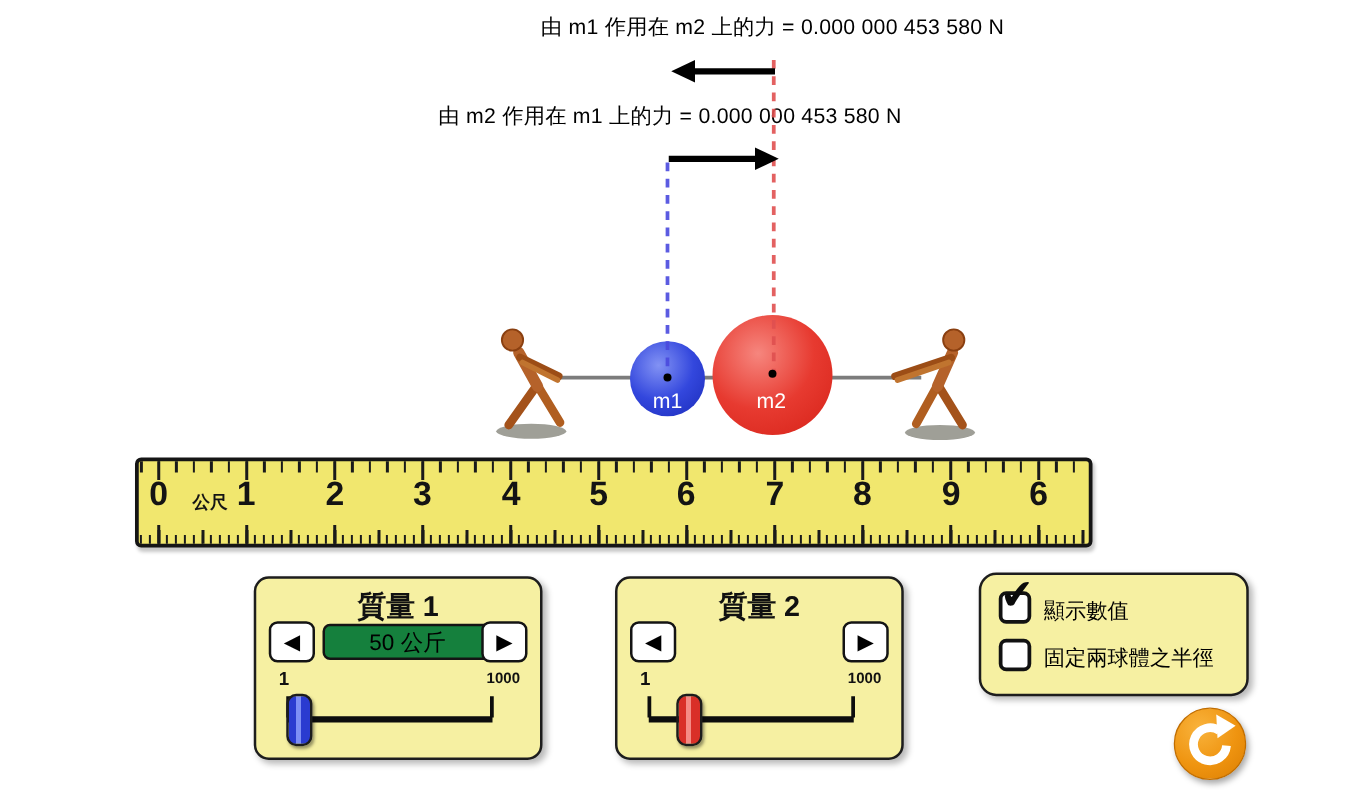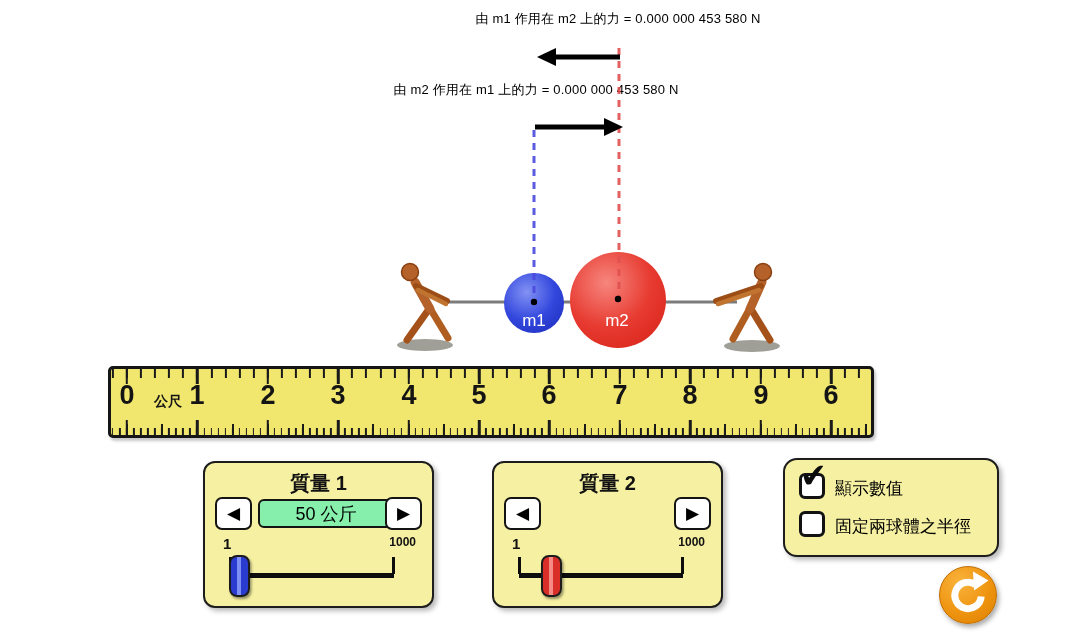--- a/index.html
+++ b/index.html
@@ -3,21 +3,21 @@
 <meta charset="utf-8">
 <style>
   html,body{margin:0;padding:0;background:#fff;}
   #stage{
     position:relative;width:1080px;height:632px;background:#ffffff;overflow:hidden;
     font-family:"Liberation Sans","DejaVu Sans",sans-serif;color:#111;
   }
   
   .force-label{
     position:absolute;transform:translateX(-50%);
-    font-size:13px;letter-spacing:.2px;white-space:nowrap;color:#000;
+    font-size:17px;letter-spacing:.2px;white-space:nowrap;color:#000;
   }
   #force1{left:618px;top:10px;}
   #force2{left:536px;top:81px;}
 
   
   #scene{position:absolute;left:0;top:0;}
 
   
   #ruler{
     position:absolute;left:108px;top:366px;width:760px;height:66px;
@@ -51,32 +51,32 @@
 
   
   .panel{
     position:absolute;background:#f6f0a2;border:2.5px solid #1d1d1d;border-radius:12px;
     box-shadow:3px 3px 5px rgba(0,0,0,.28);
   }
   #mass1-panel{left:203px;top:461px;width:227px;height:143px;}
   #mass2-panel{left:492px;top:461px;width:227px;height:143px;}
   .panel-title{
     position:absolute;left:0;right:0;top:7px;text-align:center;
-    font-size:20px;font-weight:700;color:#111;
+    font-size:23px;font-weight:700;color:#111;
   }
   .spin-btn{
     position:absolute;top:34px;width:37px;height:33px;background:#fff;
     border:2px solid #141414;border-radius:7px;box-sizing:border-box;
     display:flex;align-items:center;justify-content:center;
     font-size:17px;line-height:1;color:#000;cursor:pointer;
   }
   .spin-left{left:10px;}
   .spin-right{right:10px;}
   .mass-field{
-    position:absolute;left:53px;top:36px;width:136px;height:29px;background:#86efac;
+    position:absolute;left:53px;top:36px;width:136px;height:29px;background:#15803d;
     border:2px solid #141414;border-radius:6px;box-sizing:border-box;
     display:flex;align-items:center;justify-content:center;
     font-size:18px;color:#000;
   }
   .slider-min{position:absolute;left:18px;top:72px;font-size:15px;font-weight:600;}
   .slider-max{position:absolute;right:16px;top:72px;font-size:12px;font-weight:600;}
   .slider-track{position:absolute;left:25px;width:164px;top:110px;height:5px;background:#0d0d0d;}
   .end-tick{position:absolute;top:94px;width:2.5px;height:17px;background:#0d0d0d;}
   .end-tick.left{left:24px;}
   .end-tick.right{left:187px;}

